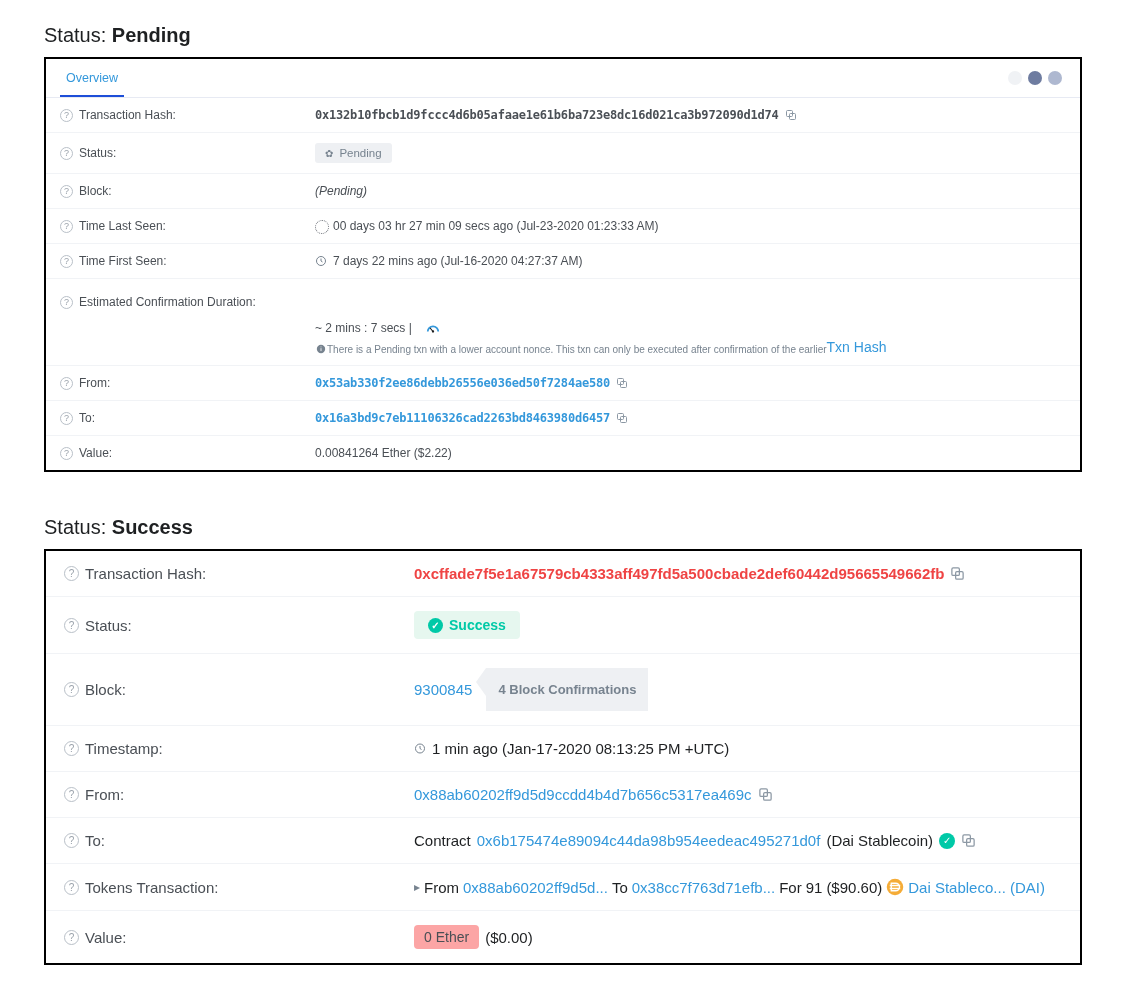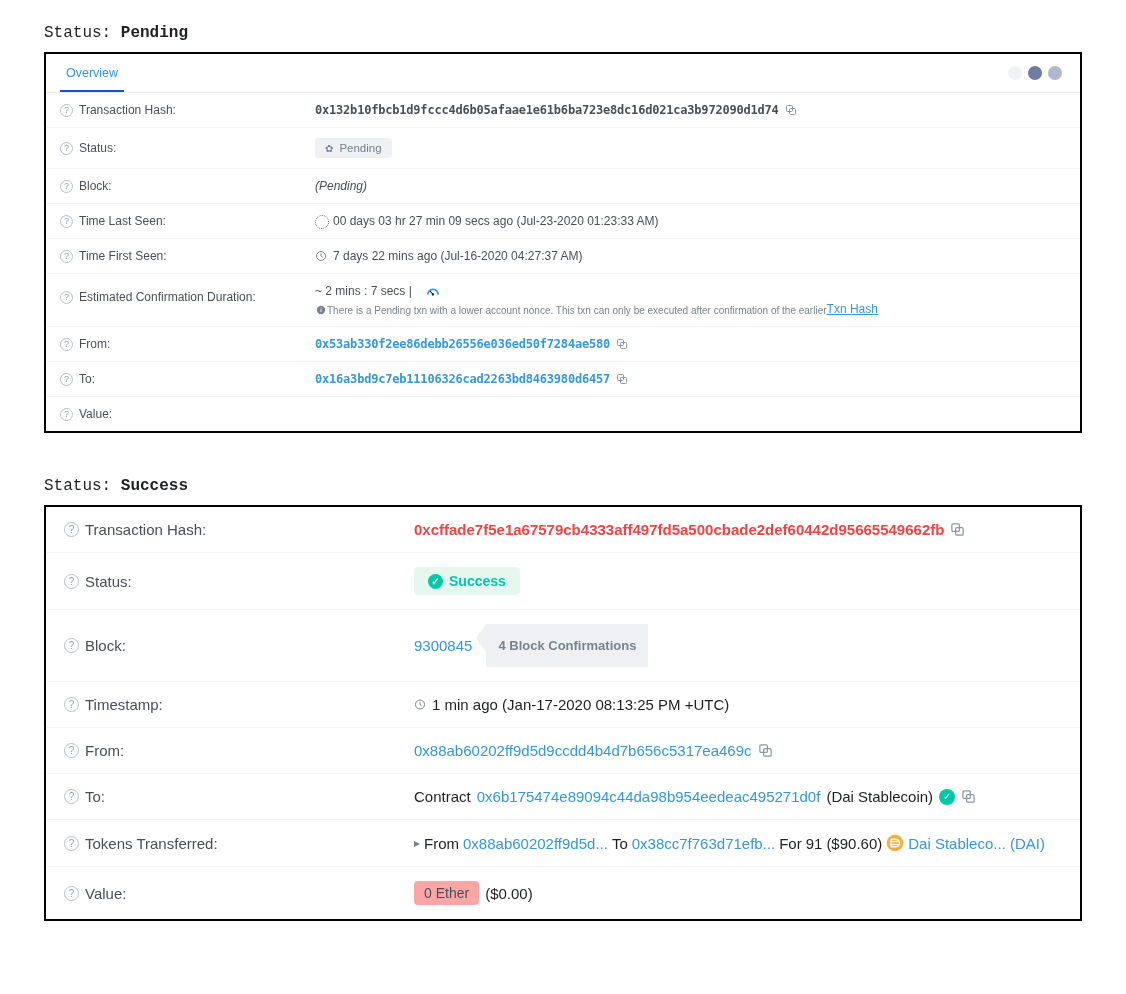--- a/index.html
+++ b/index.html
@@ -4,24 +4,23 @@
 <style>
   * { box-sizing: border-box; margin: 0; padding: 0; }
   body {
     font-family: -apple-system, BlinkMacSystemFont, "Segoe UI", Helvetica, Arial, sans-serif;
     background: #fff;
     color: #1e2022;
     padding: 24px 44px;
     width: 1126px;
   }
   .section-title {
-    font-size: 16px;
+    font-size: 20px;
     font-weight: 400;
     margin-bottom: 10px;
-    font-family: Liberation Mono, monospace;
   }
   .section-title b { font-weight: 700; }
   .panel {
     border: 2px solid #000;
     background: #fff;
     margin-bottom: 44px;
   }
   .panel-header {
     display: flex;
     justify-content: space-between;
@@ -98,21 +97,21 @@
   .spinner::before {
     width: 12px; height: 12px;
     border: 1.5px dotted #6b6f76;
     top:0; left:0;
   }
   .clock-icon, .info-icon {
     display: inline-flex; width: 12px; height: 12px; align-items: center; justify-content: center;
     color: #77838f;
   }
   .small-note { font-size: 10px; color: #77838f; display: flex; align-items: flex-end; gap: 0; }
-  .small-note .link { font-size: 12px; text-decoration: underline; }
+  .small-note .link { font-size: 14px; }
   .gauge {
     width: 14px; height: 14px; display: inline-flex;
   }
   .gauge svg { width:14px; height:14px; }
 
   
   .panel-lg .row { font-size: 15px; padding: 14px 18px; }
   .panel-lg .label-cell { width: 350px; }
   .panel-lg .help-icon { width: 15px; height: 15px; font-size: 10px; }
   .panel-lg .copy-icon svg { width: 15px; height: 15px; }
@@ -251,21 +250,21 @@
       <span>7 days 22 mins ago (Jul-16-2020 04:27:37 AM)</span>
     </div>
   </div>
 
   <div class="row" style="align-items:flex-start;">
     <div class="label-cell" style="padding-top:6px;">
       <span class="help-icon">?</span>
       <span>Estimated Confirmation Duration:</span>
     </div>
     <div class="value-cell" style="flex-direction:column; align-items:flex-start; gap:4px;">
-      <div style="display:flex; align-items:flex-start; gap:14px;">
+      <div style="display:flex; align-items:flex-start; gap:14px;margin-top:32px;">
         <span>~ 2 mins : 7 secs |</span>
         <span class="gauge">
           <svg viewBox="0 0 24 24">
               <path d="M3 18a9 9 0 0 1 18 0" fill="none" stroke="#3498db" stroke-width="3"></path>
               <circle cx="12" cy="18" r="2" fill="#1e2022"></circle>
               <path d="M12 18 L7 12" stroke="#1e2022" stroke-width="2"></path>
             </svg>
         </span>
       </div>
       <div class="small-note">
@@ -312,20 +311,23 @@
           </svg>
       </span>
     </div>
   </div>
 
   <div class="row">
     <div class="label-cell">
       <span class="help-icon">?</span>
       <span>Value:</span>
     </div>
+    <div class="value-cell">
+      <span>0.00841264 Ether ($2.22)</span>
+    </div>
   </div>
 </div>
 
 <div class="section-title">
   <span>Status: </span><b>Success</b>
 </div>
 
 <div class="panel panel-lg">
 
   <div class="row">
@@ -417,21 +419,21 @@
             <rect x="9" y="9" width="12" height="12" rx="2"></rect>
             <rect x="3" y="3" width="12" height="12" rx="2"></rect>
           </svg>
       </span>
     </div>
   </div>
 
   <div class="row">
     <div class="label-cell">
       <span class="help-icon">?</span>
-      <span>Tokens Transferred:</span>
+      <span>Tokens Transaction:</span>
     </div>
     <div class="value-cell" style="gap:4px;">
       <span class="caret">▸</span>
       <span class="dark">From</span>
       <span class="link">0x88ab60202ff9d5d...</span>
       <span class="dark">To</span>
       <span class="link">0x38cc7f763d71efb...</span>
       <span class="dark">For</span>
       <span class="dark">91</span>
       <span class="dark">($90.60)</span>

